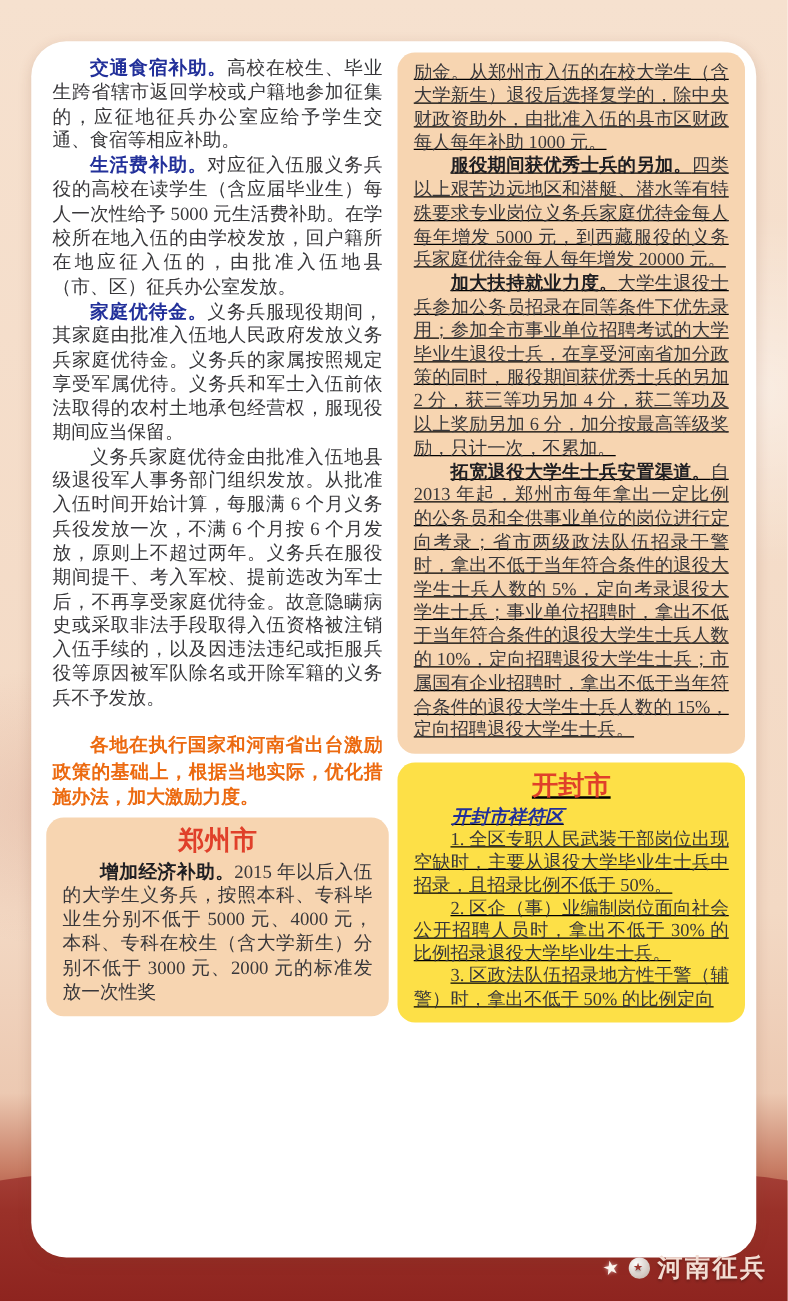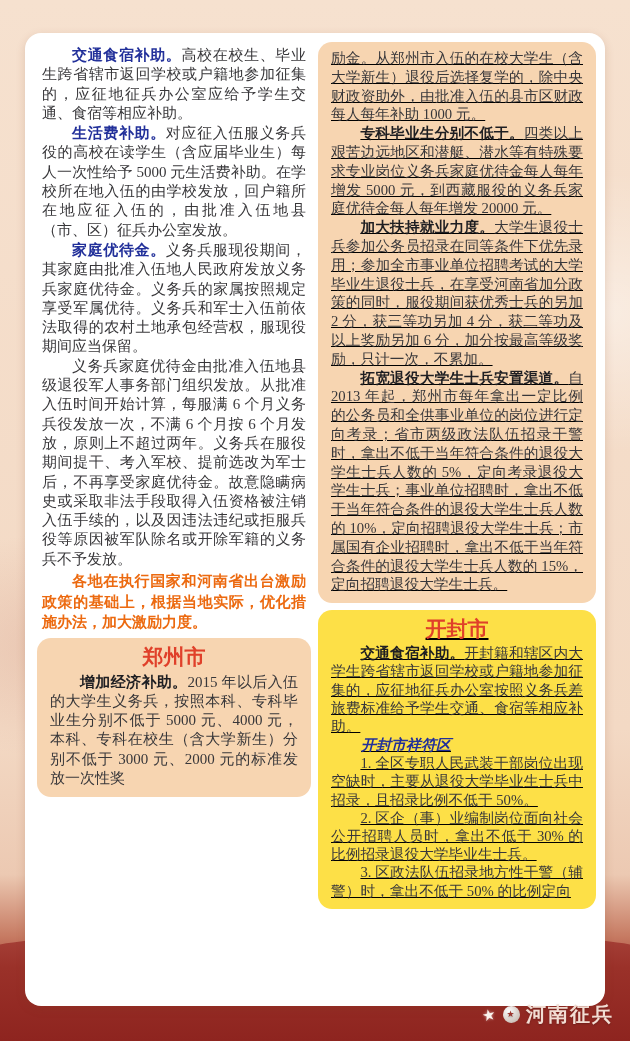--- a/index.html
+++ b/index.html
@@ -21,41 +21,41 @@
     background:linear-gradient(180deg,#a8443b 0%,#9a3129 35%,#8e241f 100%);
     border-radius:50% 50% 0 0 / 26px 26px 0 0;
   }
   .red-band::before{
     content:"";position:absolute;left:6%;right:10%;top:10px;height:46px;
     background:radial-gradient(60% 100% at 50% 0,rgba(255,255,255,.14),rgba(255,255,255,0) 75%);
     border-radius:50%;
   }
   .sheet{
     position:absolute;left:25px;top:33px;width:580px;height:973px;z-index:3;
-    background:#ffffff;border-radius:16px;overflow:hidden;
+    background:#ffffff;border-radius:28px;overflow:hidden;
     box-shadow:0 3px 10px rgba(120,60,40,.18);
   }
   .col-left{position:absolute;left:12px;top:12px;width:274px;}
   .col-right{position:absolute;left:293px;top:9px;width:278px;text-decoration:underline;}
 
   p{margin:0;}
   .para{
     font-size:15px;line-height:19.3px;color:#38373a;
     text-align:justify;text-indent:2em;padding:0 5px;
   }
   .head-blue{
     color:#22309a;font-weight:bold;
     font-family:"Liberation Sans","DejaVu Sans",sans-serif;
   }
   .head-dark{
     color:#1e1e22;font-weight:bold;
     font-family:"Liberation Sans","DejaVu Sans",sans-serif;
   }
   .highlight{
-    color:#ec6a10;font-weight:bold;margin-top:2px;
+    color:#ec6a10;font-weight:bold;margin-top:18px;
     font-family:"Liberation Sans","DejaVu Sans",sans-serif;
     line-height:20.5px;
   }
   .city-box{border-radius:14px;}
   .box-zz{
     background:#f7d5b1;margin-top:5px;padding:3px 8px 9px 8px;
   }
   .box-zz-cont{
     background:#f7d5b1;padding:7px 8px 9px 8px;
   }
@@ -111,28 +111,27 @@
     <div class="city-box box-zz">
       <p class="city-title">郑州市</p>
       <p class="para"><span class="head-dark">增加经济补助。</span><span>2015 年以后入伍的大学生义务兵，按照本科、专科毕业生分别不低于 5000 元、4000 元，本科、专科在校生（含大学新生）分别不低于 3000 元、2000 元的标准发放一次性奖</span></p>
     </div>
   </div>
 
   <div class="col-right">
 
     <div class="city-box box-zz-cont">
       <p class="para no-indent"><span>励金。从郑州市入伍的在校大学生（含大学新生）退役后选择复学的，除中央财政资助外，由批准入伍的县市区财政每人每年补助 1000 元。</span></p>
-      <p class="para"><span class="head-dark">专科毕业生分别不低于。</span><span>四类以上艰苦边远地区和潜艇、潜水等有特殊要求专业岗位义务兵家庭优待金每人每年增发 5000 元，到西藏服役的义务兵家庭优待金每人每年增发 20000 元。</span></p>
+      <p class="para"><span class="head-dark">服役期间获优秀士兵的另加。</span><span>四类以上艰苦边远地区和潜艇、潜水等有特殊要求专业岗位义务兵家庭优待金每人每年增发 5000 元，到西藏服役的义务兵家庭优待金每人每年增发 20000 元。</span></p>
       <p class="para"><span class="head-dark">加大扶持就业力度。</span><span>大学生退役士兵参加公务员招录在同等条件下优先录用；参加全市事业单位招聘考试的大学毕业生退役士兵，在享受河南省加分政策的同时，服役期间获优秀士兵的另加 2 分，获三等功另加 4 分，获二等功及以上奖励另加 6 分，加分按最高等级奖励，只计一次，不累加。</span></p>
       <p class="para"><span class="head-dark">拓宽退役大学生士兵安置渠道。</span><span>自 2013 年起，郑州市每年拿出一定比例的公务员和全供事业单位的岗位进行定向考录；省市两级政法队伍招录干警时，拿出不低于当年符合条件的退役大学生士兵人数的 5%，定向考录退役大学生士兵；事业单位招聘时，拿出不低于当年符合条件的退役大学生士兵人数的 10%，定向招聘退役大学生士兵；市属国有企业招聘时，拿出不低于当年符合条件的退役大学生士兵人数的 15%，定向招聘退役大学生士兵。</span></p>
     </div>
 
     <div class="city-box box-kf">
       <p class="city-title">开封市</p>
-      <p class="para"><span class="head-dark">交通食宿补助。</span><span>开封籍和辖区内大学生跨省辖市返回学校或户籍地参加征集的，应征地征兵办公室按照义务兵差旅费标准给予学生交通、食宿等相应补助。</span></p>
       <p class="sub-title">开封市祥符区</p>
       <p class="para">1. 全区专职人民武装干部岗位出现空缺时，主要从退役大学毕业生士兵中招录，且招录比例不低于 50%。</p>
       <p class="para">2. 区企（事）业编制岗位面向社会公开招聘人员时，拿出不低于 30% 的比例招录退役大学毕业生士兵。</p>
       <p class="para">3. 区政法队伍招录地方性干警（辅警）时，拿出不低于 50% 的比例定向</p>
     </div>
 
   </div>
 </div>
 
 <div class="brand">

